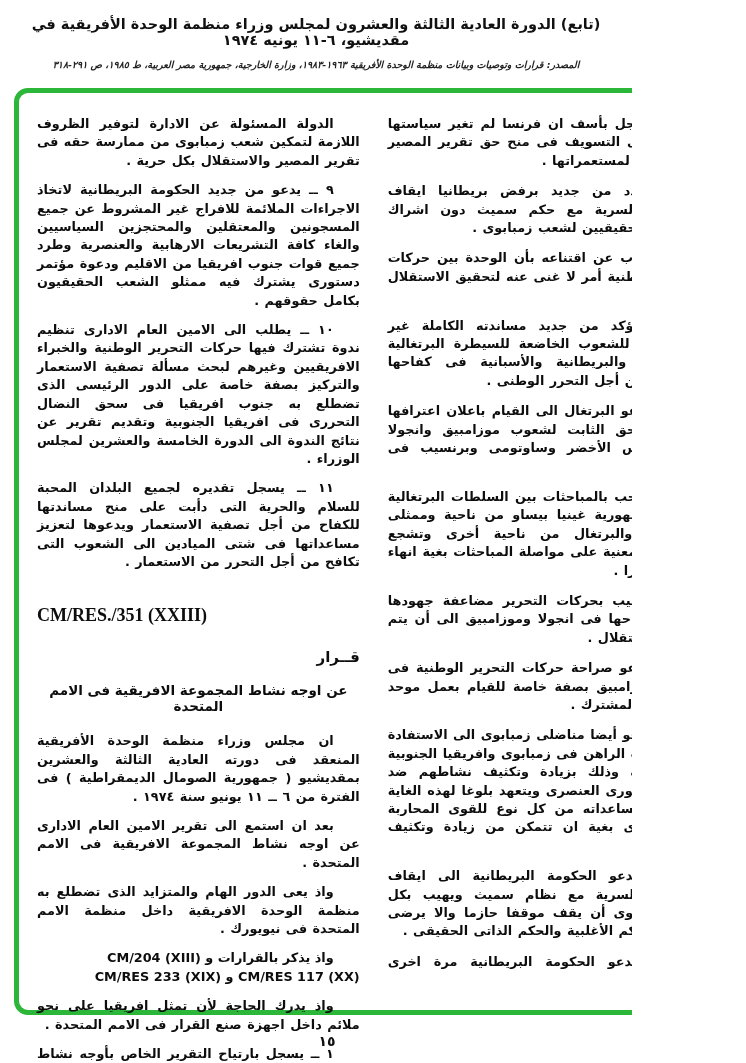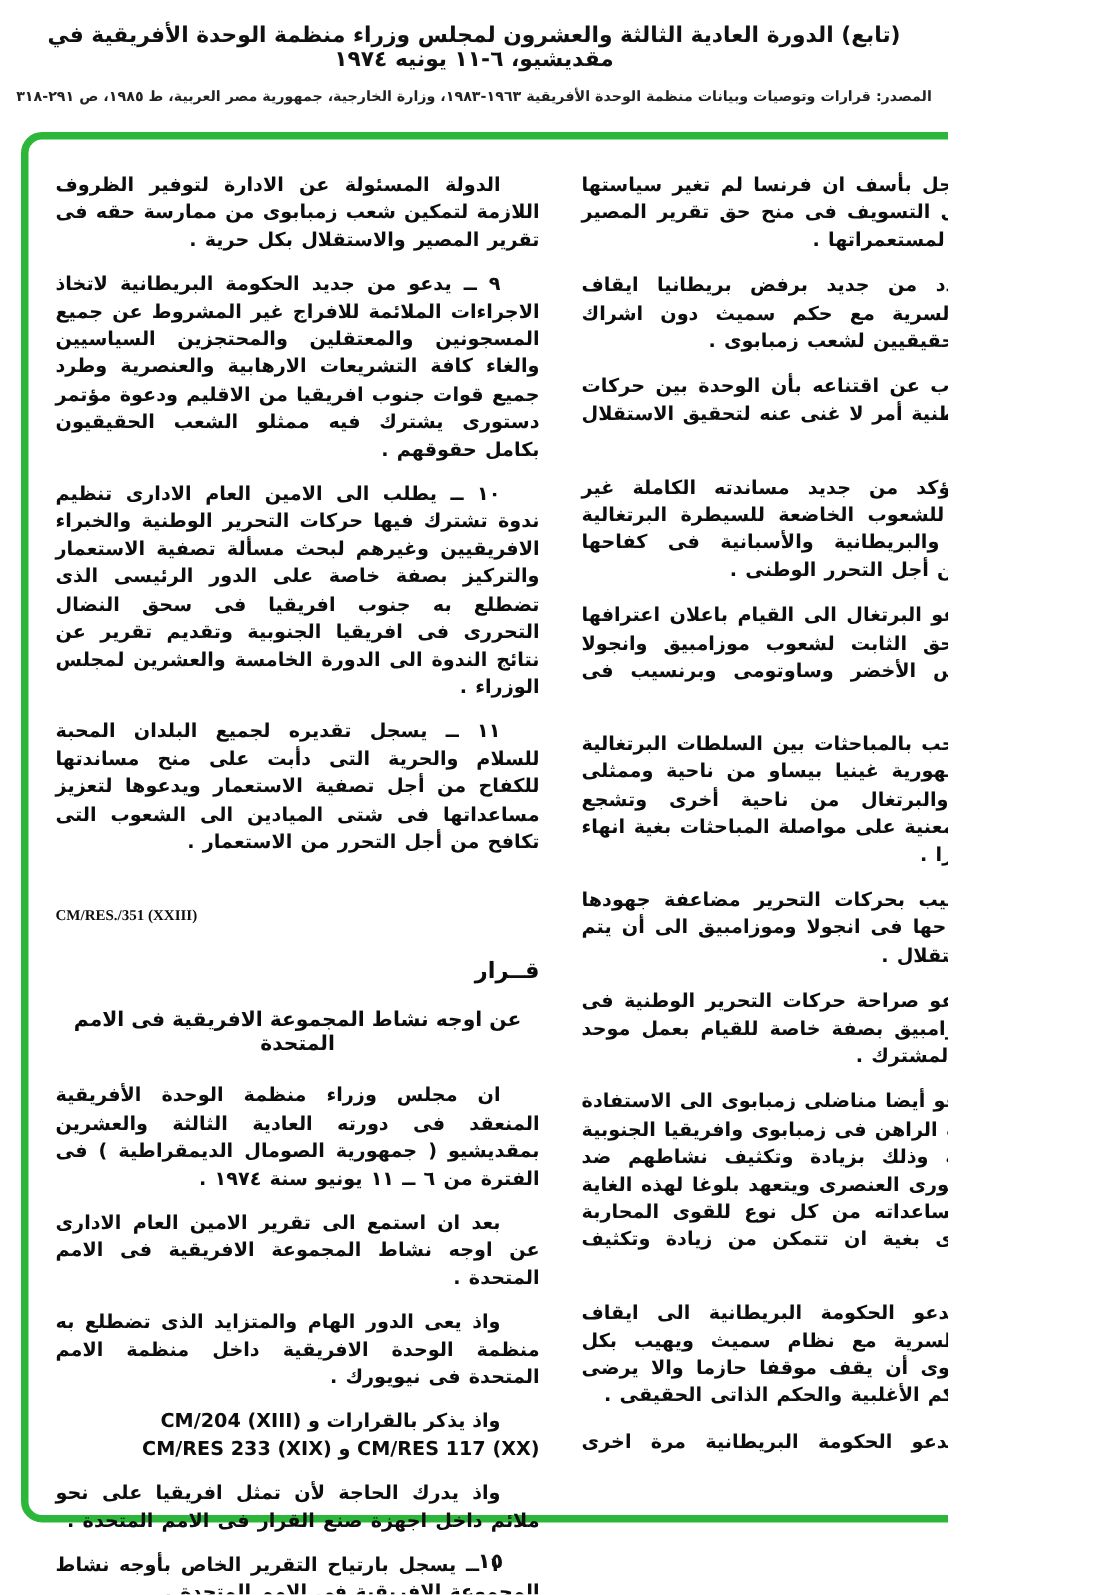--- a/index.html
+++ b/index.html
@@ -28,20 +28,21 @@
     font-size: 14.5px;
     font-weight: bold;
     color: #111;
     letter-spacing: 0;
   }
   .header-source {
     margin-top: 11px;
     font-size: 9.5px;
     font-weight: bold;
     color: #222;
+    font-style: italic;
   }
   
   .doc-box {
     position: absolute;
     top: 88px;
     left: 14px;
     width: 718px;
     height: 927px;
     border: 5px solid #2cb73a;
     border-radius: 14px;
@@ -69,21 +70,21 @@
     margin-bottom: 12px;
     word-spacing: 1px;
   }
   .col-left p { margin-bottom: 11px; }
   
   .res-number {
     direction: ltr;
     text-align: left;
     font-family: "Liberation Serif", "DejaVu Serif", serif;
     font-weight: bold;
-    font-size: 10px;
+    font-size: 18px;
     margin: 34px 0 22px 0;
     color: #0d0d0d;
   }
   .res-title {
     text-align: right;
     font-size: 15px;
     font-weight: bold;
     margin-bottom: 16px;
   }
   .res-subtitle {

